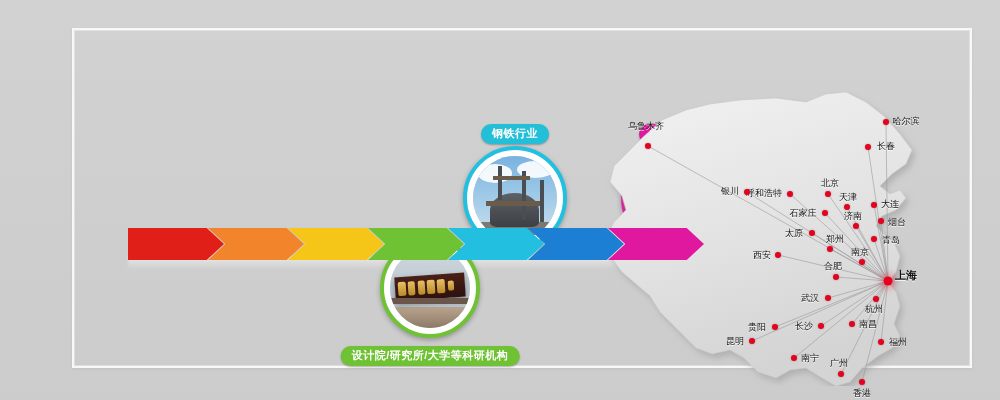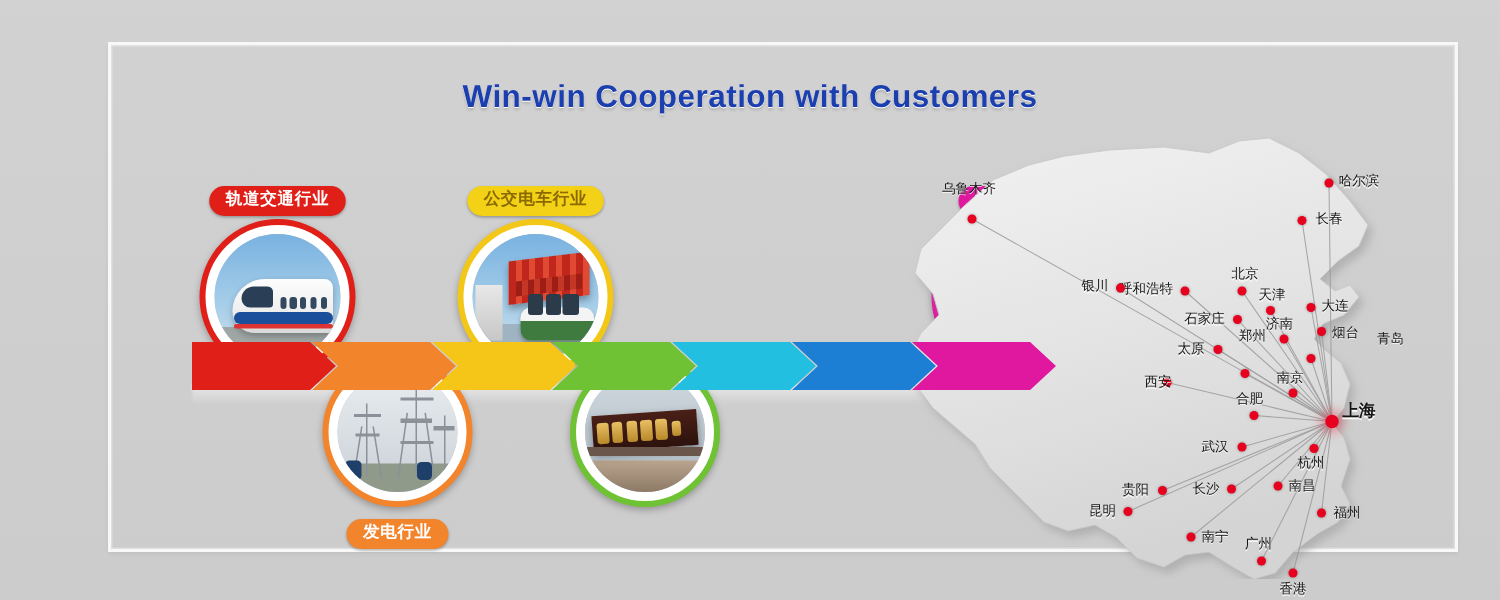--- a/index.html
+++ b/index.html
@@ -126,137 +126,90 @@
     box-shadow:0 0 7px 3px rgba(232,0,31,.35); }
 </style>
 </head>
 <body>
 
 <div id="stage">
 
   <div class="frame"></div>
 
   <div class="headline">
-    <div class="h-en" style="color: rgb(28, 63, 176);">Win-win Cooperation with Customers</div>
   </div>
 
   <div class="band" id="band">
       <div class="seg first" style="left: 0px; background: rgb(224, 32, 24); z-index: 20;"></div>
       <div class="seg" style="left: 80px; background: rgb(242, 132, 43); z-index: 19;"></div>
       <div class="seg" style="left: 160px; background: rgb(245, 197, 24); z-index: 18;"></div>
       <div class="seg" style="left: 240px; background: rgb(111, 194, 52); z-index: 17;"></div>
       <div class="seg" style="left: 320px; background: rgb(35, 191, 224); z-index: 16;"></div>
       <div class="seg" style="left: 400px; background: rgb(28, 127, 212); z-index: 15;"></div>
       <div class="seg" style="left: 480px; background: rgb(224, 24, 159); z-index: 14;"></div>
     </div>
   <div class="band-shadow"></div>
 
-  <div class="node" style="left:133px;top:124px;">
-    <div class="tag" style="top: 0px; background: rgb(224, 32, 24);">轨道交通行业</div>
-    <div class="ring" style="width:104px;height:104px;margin-top:22px;border:4px solid #e02018;">
+
+
+  <div class="node" style="left:463px;top:124px;">
+    <div class="tag" style="top: 0px; background: rgb(35, 191, 216);">钢铁行业</div>
+    <div class="ring" style="width:104px;height:104px;margin-top:22px;border:4px solid #23bfe0;">
       <div class="photo">
         <div class="sky"></div>
-          <div class="ground" style="height:26%;background:#9fa6a4;"></div>
-        <div class="train-body"></div>
-        <div class="train-wind"></div>
-        <div class="train-stripe"></div>
-          <div class="train-stripe2"></div>
-        <div class="train-win" style="left:52%;"></div>
-        <div class="train-win" style="left:60%;"></div>
-        <div class="train-win" style="left:68%;"></div>
-        <div class="train-win" style="left:76%;"></div>
-        <div class="train-win" style="left:84%;"></div>
+        <div class="cloud" style="left:6%;top:10%;width:40%;height:22%;"></div>
+        <div class="cloud" style="left:52%;top:6%;width:44%;height:20%;"></div>
+        <div class="ground" style="height:22%;background:#7b7a72;"></div>
+        <div class="furnace"></div>
+        <div class="tower" style="left:58%;top:18%;width:5%;height:58%;"></div>
+        <div class="tower" style="left:30%;top:12%;width:4%;height:40%;"></div>
+        <div class="beam" style="left:24%;top:24%;width:44%;height:5%;"></div>
+        <div class="beam" style="left:16%;top:54%;width:66%;height:5%;"></div>
+        <div class="tower" style="left:80%;top:28%;width:5%;height:50%;"></div>
       </div>
     </div>
   </div>
-
-  <div class="node" style="left:305px;top:124px;">
-    <div class="tag ink" style="top: 0px; background: rgb(242, 209, 23);">公交电车行业</div>
-    <div class="ring" style="width:104px;height:104px;margin-top:22px;border:4px solid #f2c717;">
-      <div class="photo">
-        <div class="sky"></div>
-          <div class="ground" style="height:28%;background:#9fb4c2;"></div>
-        <div class="bldg"></div>
-        <div class="pav"></div>
-          <div class="pav2"></div>
-        <div class="bus"></div>
-        <div class="bus-win" style="left:44%;"></div>
-        <div class="bus-win" style="left:58%;"></div>
-        <div class="bus-win" style="left:72%;"></div>
-      </div>
-    </div>
-  </div>
-
 
   <div class="node" style="left:621px;top:124px;">
     <div class="tag" style="top: 0px; background: rgb(224, 24, 159);">煤炭行业</div>
     <div class="ring" style="width:104px;height:104px;margin-top:22px;border:4px solid #e0189f;">
       <div class="photo">
         <div class="coal-bg"></div>
         <div class="derrick" style="left:12%;top:14%;width:30%;height:72%;"></div>
         <div class="derrick" style="left:46%;top:42%;width:16%;height:44%;"></div>
         <div class="derrick" style="left:72%;top:36%;width:18%;height:50%;"></div>
         <div class="sil" style="left:8%;top:10%;width:84%;height:3%;transform:rotate(-6deg);"></div>
         <div class="sil" style="left:62%;top:12%;width:10%;height:16%;border-radius:3px;"></div>
         <div class="sil" style="left:65%;top:26%;width:3%;height:22%;"></div>
         <div class="person" style="left:36%;width:8%;height:26%;"></div>
         <div class="person" style="left:48%;width:9%;height:30%;"></div>
         <div class="person" style="left:60%;width:8%;height:27%;"></div>
         <div class="sil" style="left:0;bottom:0;width:100%;height:6%;"></div>
       </div>
     </div>
   </div>
 
-  <div class="node" style="left:215px;top:238px;">
-    <div class="ring" style="width:100px;height:100px;border:4px solid #f2842b;">
-      <div class="photo">
-        <div class="pw-bg"></div>
-        <div class="ground" style="height:24%;background:#8f9a8a;"></div>
-        <div class="pylon" style="left:14%;width:22%;height:62%;">
-          <i style="left:46%;top:0;width:7%;height:100%;"></i>
-          <i style="left:10%;bottom:0;width:7%;height:70%;transform:rotate(9deg);"></i>
-          <i style="right:10%;bottom:0;width:7%;height:70%;transform:rotate(-9deg);"></i>
-          <i style="left:0;top:14%;width:100%;height:5%;"></i>
-          <i style="left:6%;top:40%;width:88%;height:5%;"></i>
-        </div>
-        <div class="pylon" style="left:52%;width:28%;height:74%;">
-          <i style="left:46%;top:0;width:6%;height:100%;"></i>
-          <i style="left:8%;bottom:0;width:6%;height:74%;transform:rotate(8deg);"></i>
-          <i style="right:8%;bottom:0;width:6%;height:74%;transform:rotate(-8deg);"></i>
-          <i style="left:0;top:10%;width:100%;height:4%;"></i>
-          <i style="left:4%;top:34%;width:92%;height:4%;"></i>
-          <i style="left:2%;top:58%;width:96%;height:4%;"></i>
-        </div>
-        <div class="pylon" style="left:80%;width:18%;height:52%;">
-          <i style="left:46%;top:0;width:8%;height:100%;"></i>
-          <i style="left:0;top:18%;width:100%;height:6%;"></i>
-        </div>
-        <div class="sil" style="position:absolute;left:6%;bottom:10%;width:14%;height:16%;background:#1f3f6b;border-radius:3px;"></div>
-        <div class="sil" style="position:absolute;left:66%;bottom:10%;width:13%;height:15%;background:#1f3f6b;border-radius:3px;"></div>
-      </div>
-    </div>
-    <div class="tag" style="top: 108px; background: rgb(242, 132, 43);">发电行业</div>
-  </div>
 
   <div class="node" style="left:380px;top:238px;">
     <div class="ring" style="width:100px;height:100px;border:4px solid #6fc234;">
       <div class="photo">
         <div class="uni-sky"></div>
         <div class="uni-base"></div>
         <div class="uni-board">
           <div class="uni-gold" style="left:4%;"></div>
           <div class="uni-gold" style="left:18%;"></div>
           <div class="uni-gold" style="left:32%;"></div>
           <div class="uni-gold" style="left:46%;"></div>
           <div class="uni-gold" style="left:60%;"></div>
           <div class="uni-gold" style="left:76%;width:8%;height:40%;top:30%;"></div>
         </div>
         <div style="position:absolute;left:0;right:0;top:62%;height:8%;background:#6a564a;"></div>
       </div>
     </div>
+    <div class="tag" style="top: 108px; background: rgb(111, 194, 52);">设计院/研究所/大学等科研机构</div>
   </div>
 
 
   <div class="map">
     <svg viewBox="0 0 396 300">
       <defs>
         <filter id="mshadow" x="-20%" y="-20%" width="150%" height="150%">
           <feDropShadow dx="3" dy="4" stdDeviation="3" flood-color="#9a9a9a" flood-opacity="0.55"></feDropShadow>
         </filter>
         <linearGradient id="mfill" x1="0" y1="0" x2="0.3" y2="1">
@@ -320,27 +273,27 @@
         <div class="city" style="left: 290px; top: 118px;">大连</div>
         <div class="dot" style="left: 147px; top: 106px; background: rgb(232, 0, 31);"></div>
         <div class="city" style="left: 130px; top: 105px;">银川</div>
         <div class="dot" style="left: 225px; top: 127px; background: rgb(232, 0, 31);"></div>
         <div class="city" style="left: 203px; top: 127px;">石家庄</div>
         <div class="dot" style="left: 256px; top: 140px; background: rgb(232, 0, 31);"></div>
         <div class="city" style="left: 253px; top: 130px;">济南</div>
         <div class="dot" style="left: 281px; top: 135px; background: rgb(232, 0, 31);"></div>
         <div class="city" style="left: 297px; top: 136px;">烟台</div>
         <div class="dot" style="left: 274px; top: 153px; background: rgb(232, 0, 31);"></div>
-        <div class="city" style="left: 291px; top: 140px; margin-left: 36px;">青岛</div>
+        <div class="city" style="left: 291px; top: 154px;">青岛</div>
         <div class="dot" style="left: 212px; top: 147px; background: rgb(232, 0, 31);"></div>
         <div class="city" style="left: 194px; top: 147px;">太原</div>
         <div class="dot" style="left: 230px; top: 163px; background: rgb(232, 0, 31);"></div>
-        <div class="city" style="left: 227px; top: 138px; padding-left: 16px;">郑州</div>
+        <div class="city" style="left: 227px; top: 153px; padding-left: 16px;">郑州</div>
         <div class="dot" style="left: 178px; top: 169px; background: rgb(232, 0, 31);"></div>
-        <div class="city" style="left: 172px; top: 169px;">西安</div>
+        <div class="city" style="left: 162px; top: 169px;">西安</div>
         <div class="dot" style="left: 262px; top: 176px; background: rgb(232, 0, 31);"></div>
         <div class="city" style="left: 260px; top: 166px;">南京</div>
         <div class="dot" style="left: 236px; top: 191px; background: rgb(232, 0, 31);"></div>
         <div class="city" style="left: 233px; top: 180px;">合肥</div>
         <div class="dot hub" style="left: 288px; top: 195px; background: rgb(232, 0, 31);"></div>
         <div class="city" style="left: 306px; top: 189px; font-size: 11px; font-weight: bold;">上海</div>
         <div class="dot" style="left: 228px; top: 212px; background: rgb(232, 0, 31);"></div>
         <div class="city" style="left: 210px; top: 212px;">武汉</div>
         <div class="dot" style="left: 276px; top: 213px; background: rgb(232, 0, 31);"></div>
         <div class="city" style="left: 274px; top: 223px;">杭州</div>

